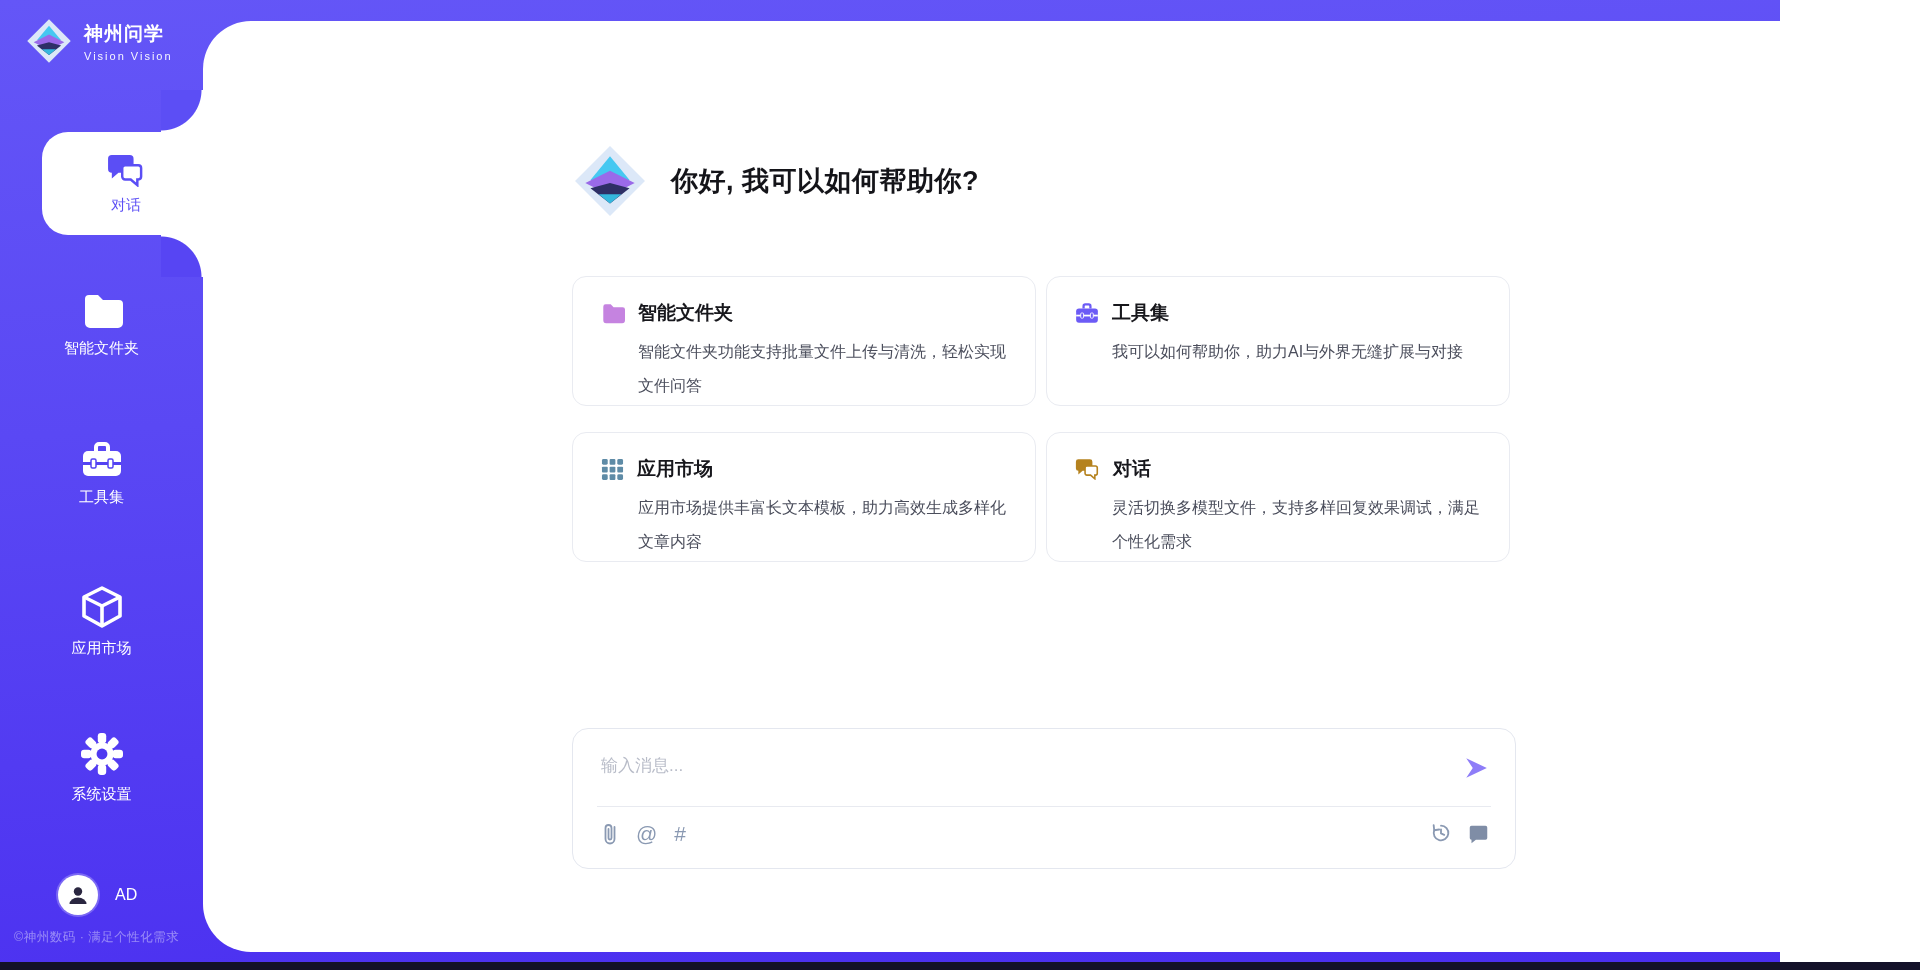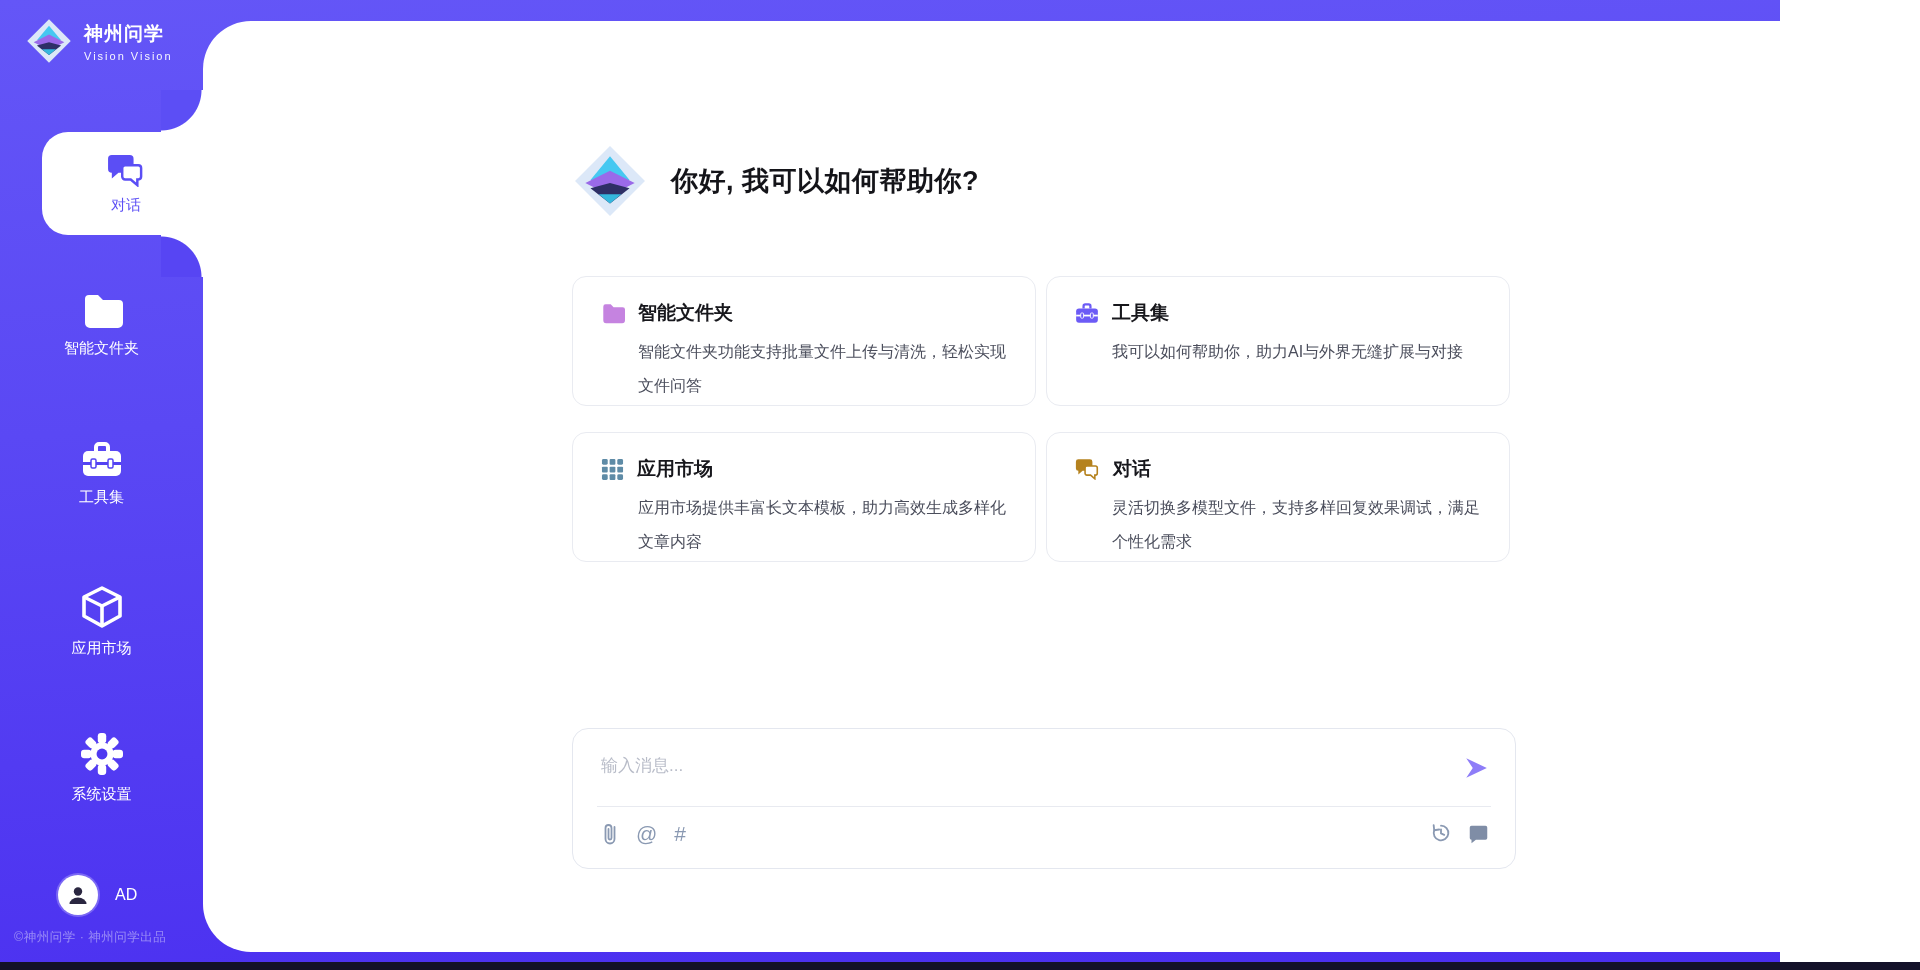--- a/index.html
+++ b/index.html
@@ -159,21 +159,21 @@
   <div class="user-row">
     <div class="avatar">
       <svg width="24" height="24" viewBox="0 0 24 24">
         <circle cx="12" cy="8.5" r="4.2" fill="#2a2640"></circle>
         <path d="M3.5,21 a8.5,6.5 0 0 1 17,0 z" fill="#2a2640"></path>
       </svg>
     </div>
     <div class="user-name">AD</div>
   </div>
 
-  <div class="copyright">©神州问学 · 神州问学出品</div>
+  <div class="copyright">©神州数码 · 满足个性化需求</div>
 
   <div class="greeting">
     <svg width="74" height="74">
         <use href="#diamond-logo"></use>
       </svg>
     <h1>你好, 我可以如何帮助你?</h1>
   </div>
 
   <div class="cards">
 

